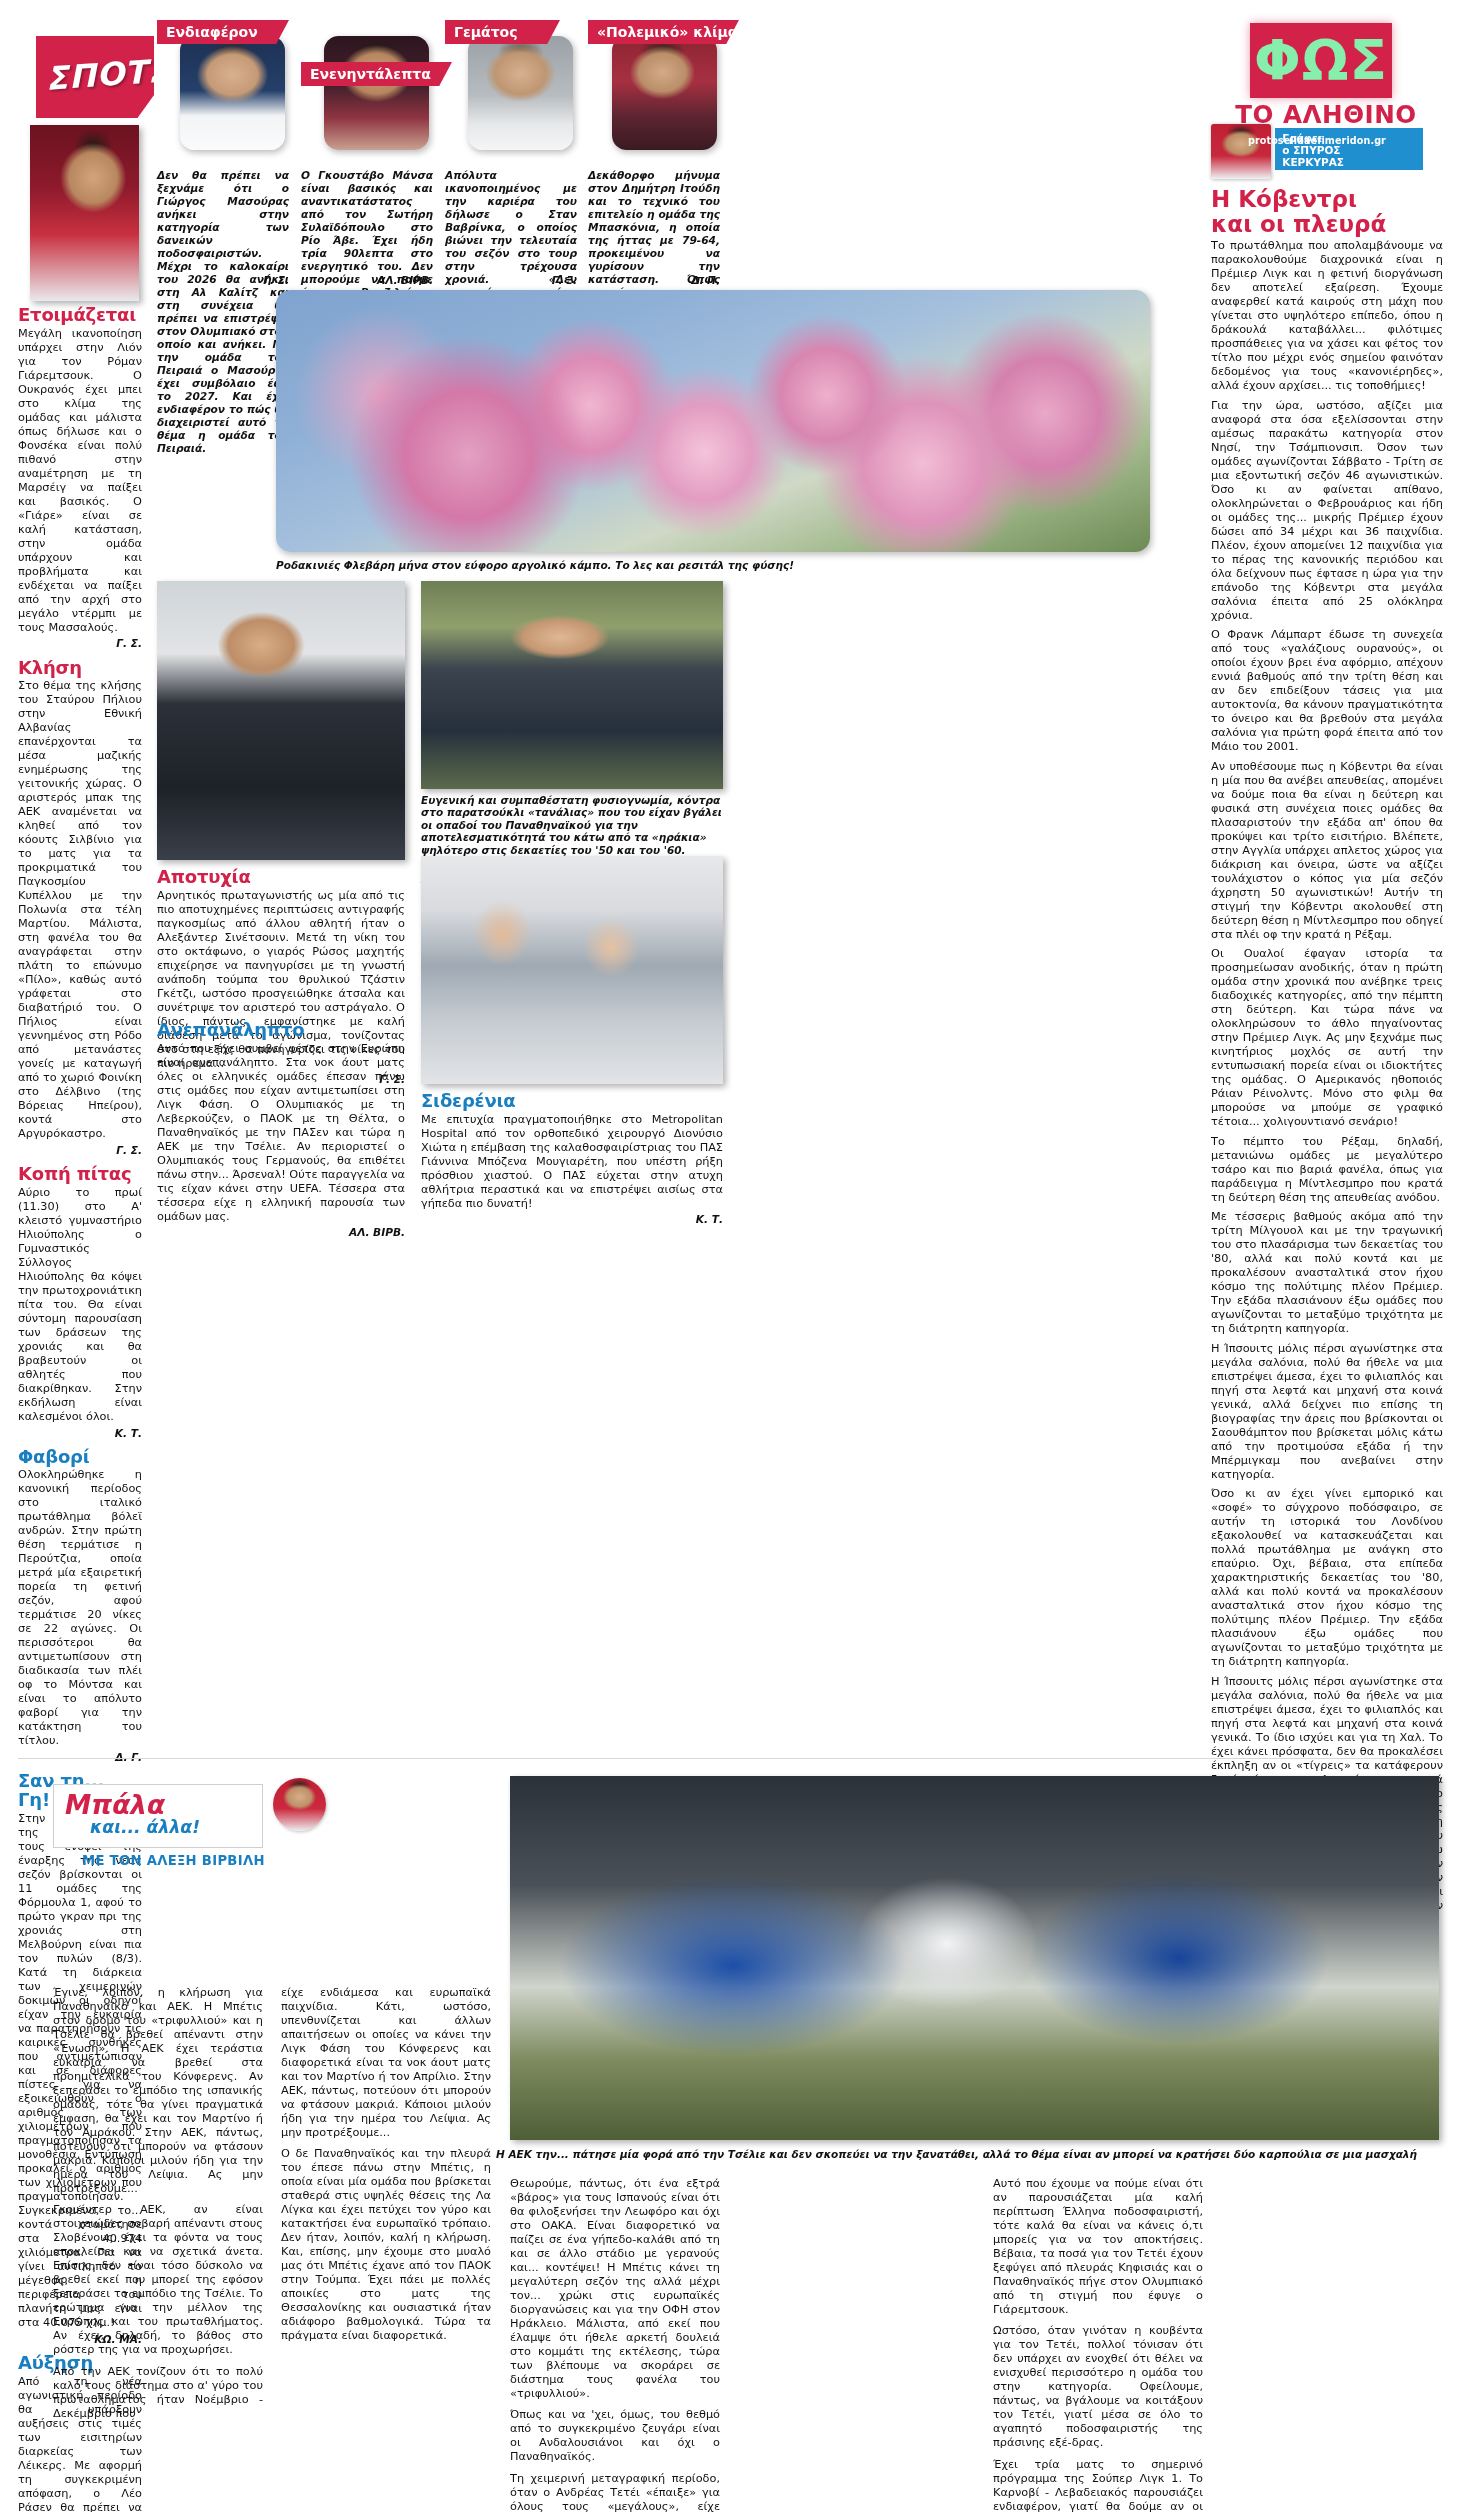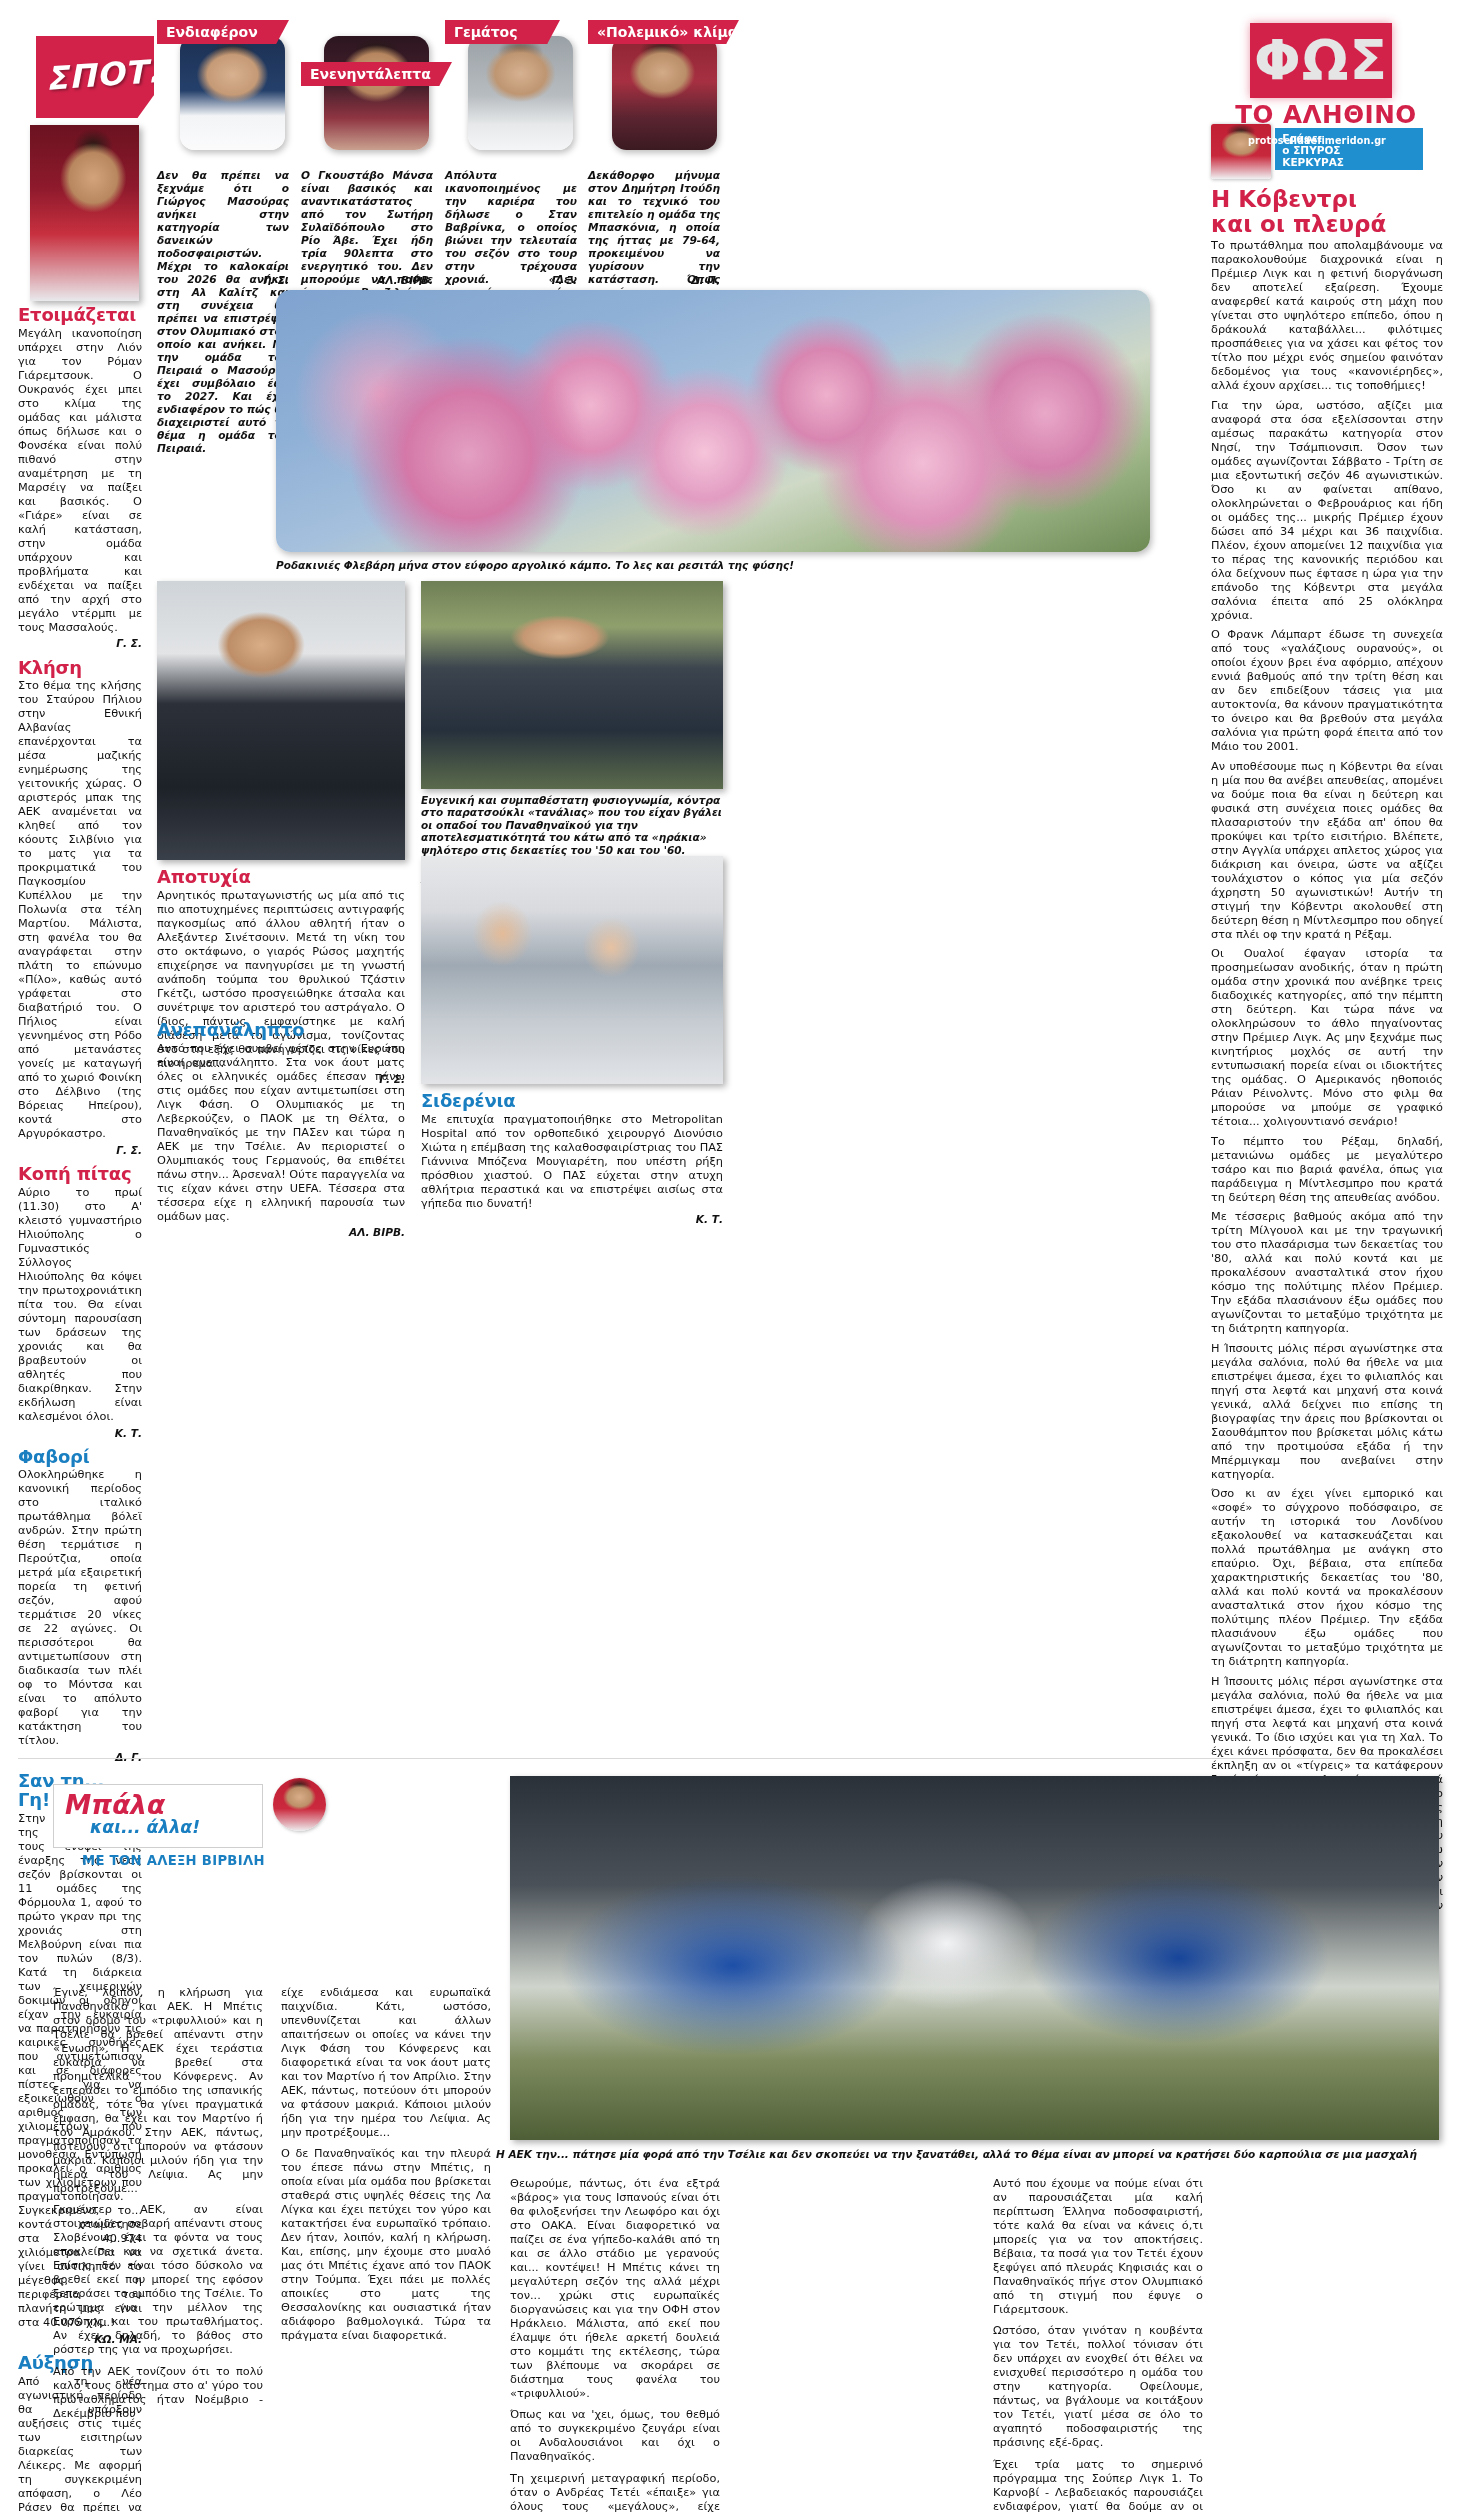--- a/index.html
+++ b/index.html
@@ -121,21 +121,21 @@
     line-height: 12.4px; color: #111; text-align: left;
   }
   .cap-left { text-align: left; }
 
   
   .fos-box {
     position: absolute; left: 1250px; top: 23px; width: 142px; height: 75px;
     background: #d2224a; box-shadow: 0 0 9px rgba(210,34,74,.45);
   }
   .fos-box span {
-    display:block; text-align:center; color:#e5e5e5; font-weight:bold;
+    display:block; text-align:center; color:#86efac; font-weight:bold;
     font-size: 55px; line-height: 75px; letter-spacing: 0.9px;
     font-family: "DejaVu Sans", sans-serif;
   }
   .fos-sub {
     position:absolute; left:1221px; top:100px; width:210px; text-align:center;
     color:#d2224a; font-weight:bold; font-size: 24.6px; letter-spacing:0.5px;
   }
   .byline-box {
     position:absolute; left:1275px; top:128px; width:148px; height:42px;
     background:#1f8fd0;

